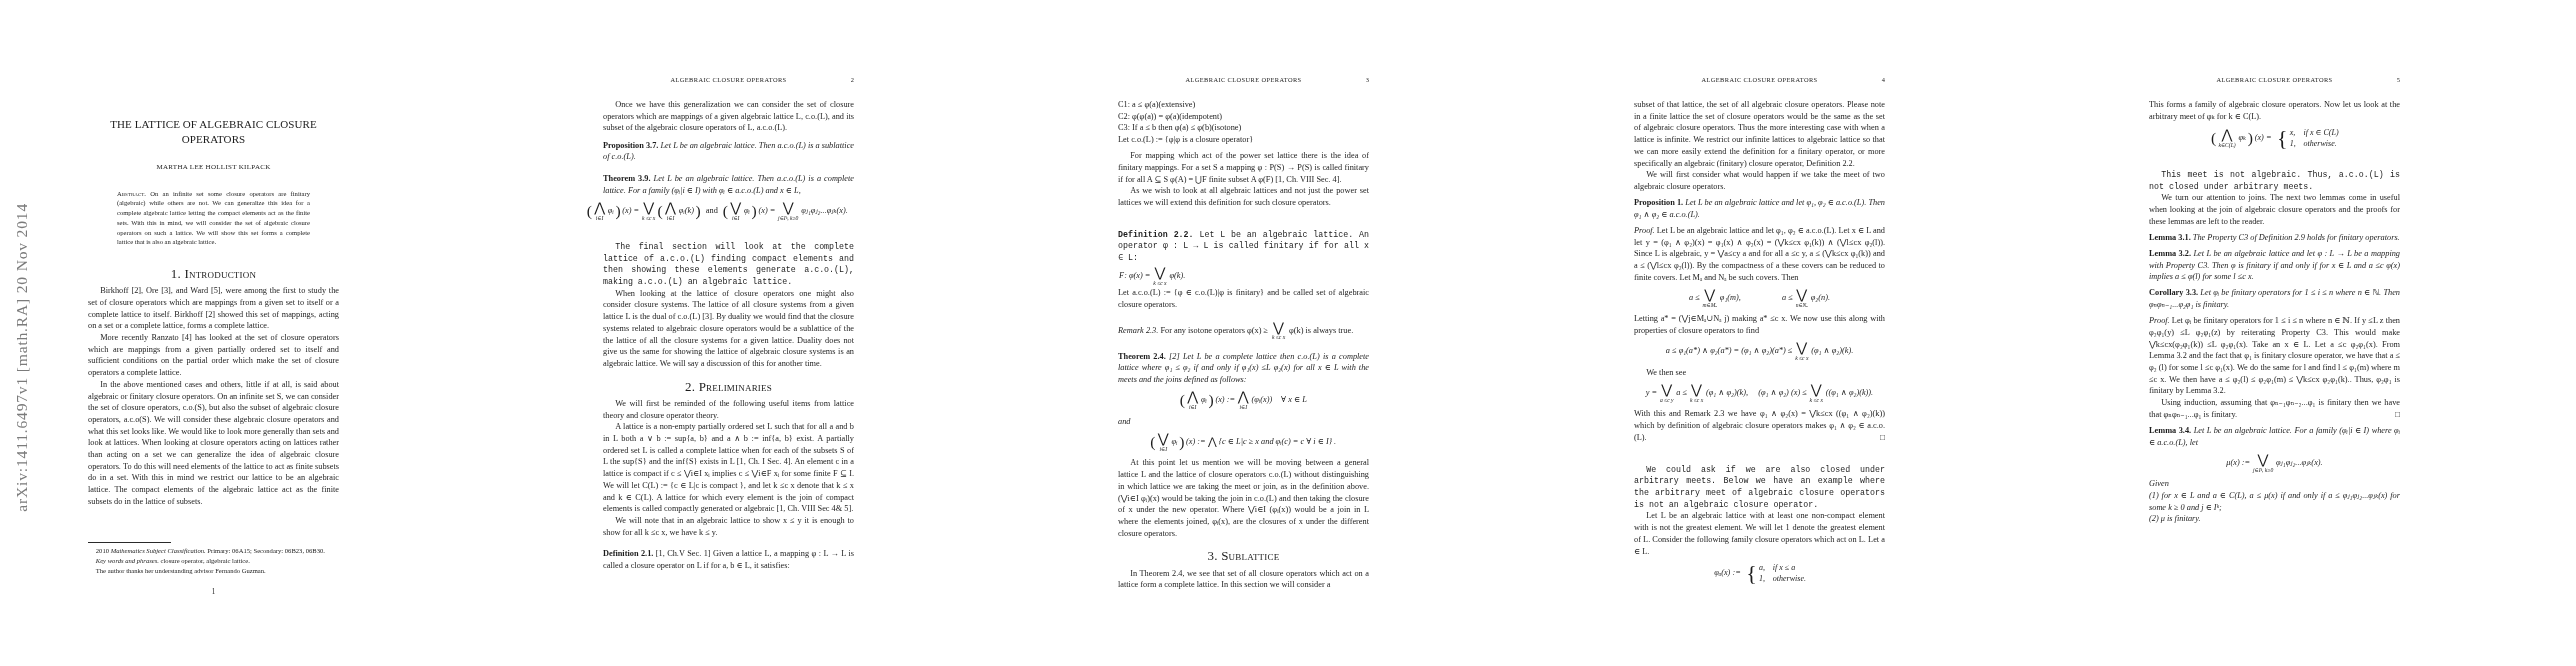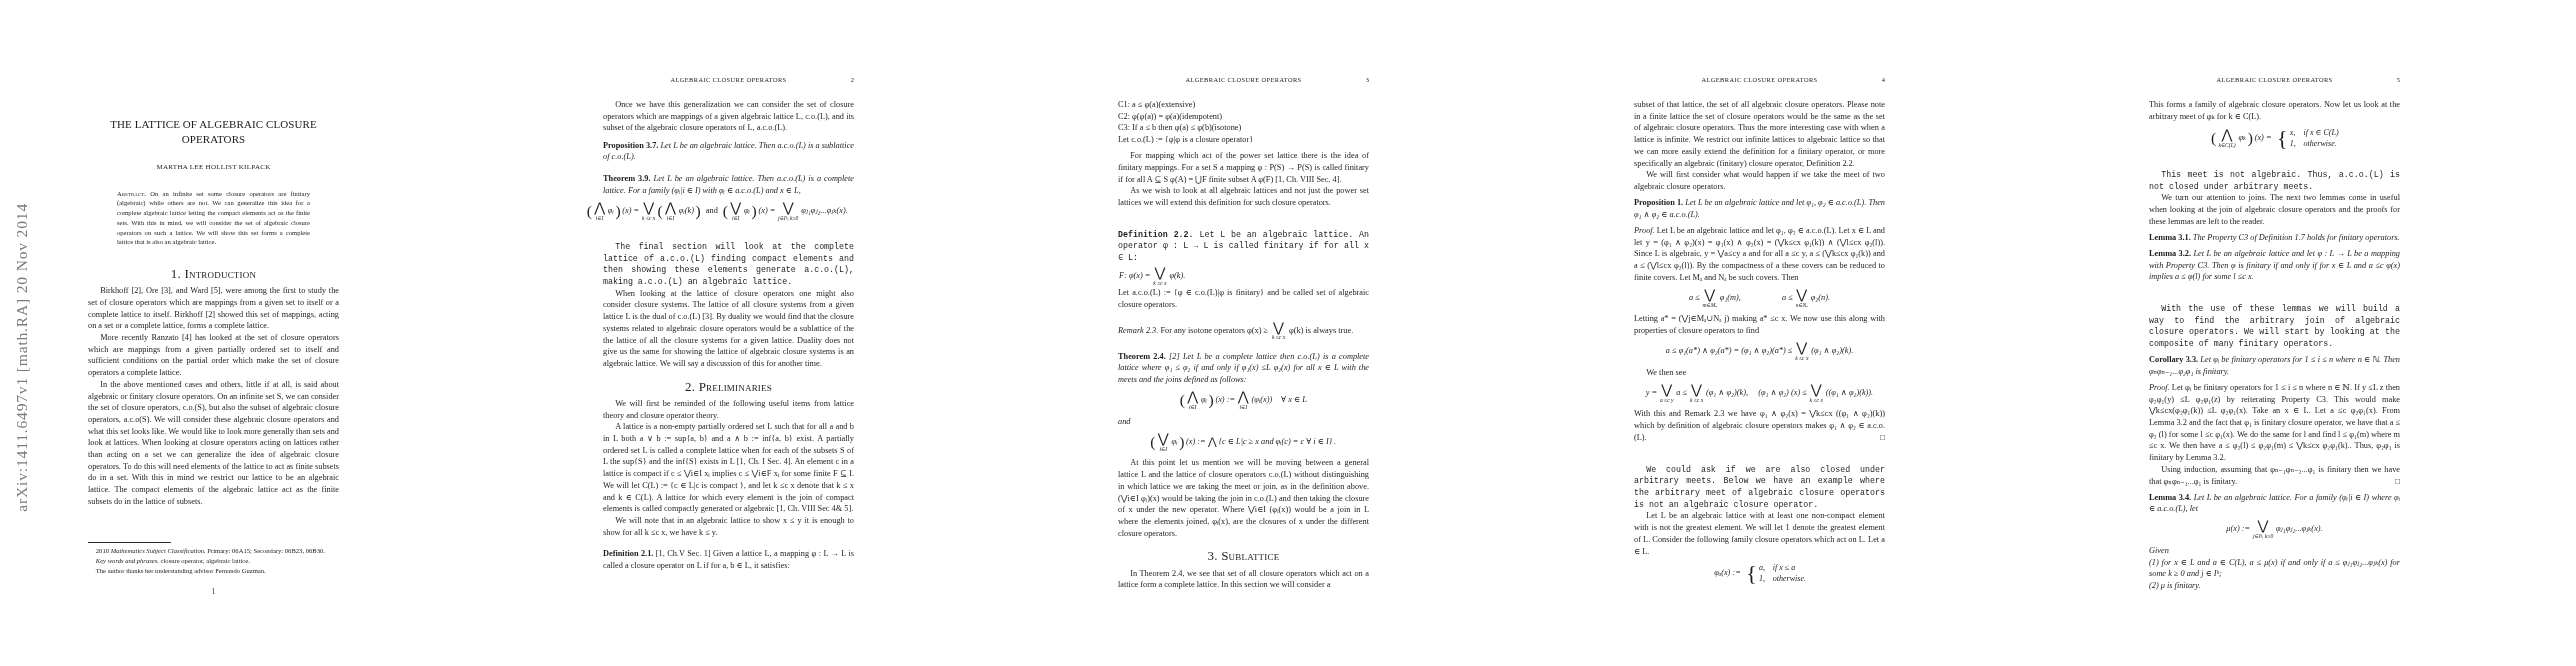--- a/index.html
+++ b/index.html
@@ -228,23 +228,22 @@
           <span class="lim">k∈C(L)</span>
         </span><span class="fx">φₖ</span><span class="bp">)</span><span class="fx">(x) =</span><span class="brace">{</span><span class="cases">
           <span>x,</span>
           <span>if x ∈ C(L)</span>
           <span>1,</span>
           <span>otherwise.</span>
         </span>
     </div>
     <p class="p ind mt6">This meet is not algebraic. Thus, a.c.o.(L) is not closed under arbitrary meets.</p>
     <p class="p ind">We turn our attention to joins. The next two lemmas come in useful when looking at the join of algebraic closure operators and the proofs for these lemmas are left to the reader.</p>
-    <p class="p thm mt8"><b>Lemma 3.1.</b> <span>The Property C3 of Definition 1.7 holds for finitary operators.</span></p>
+    <p class="p thm mt8"><b>Lemma 3.1.</b> <span>The Property C3 of Definition 2.9 holds for finitary operators.</span></p>
     <p class="p thm mt8"><b>Lemma 3.2.</b> <span>Let L be an algebraic lattice and let φ : L → L be a mapping with Property C3. Then φ is finitary if and only if for x ∈ L and a ≤c φ(x) implies a ≤ φ(l) for some l ≤c x.</span></p>
-    <p class="p ind mt6">With the use of these lemmas we will build a way to find the arbitrary join of algebraic closure operators. We will start by looking at the composite of many finitary operators.</p>
     <p class="p thm mt8"><b>Corollary 3.3.</b> <span>Let φᵢ be finitary operators for 1 ≤ i ≤ n where n ∈ ℕ. Then φₙφₙ₋₁...φ₂φ₁ is finitary.</span></p>
     <p class="p mt8"><span class="it">Proof.</span> <span>Let φᵢ be finitary operators for 1 ≤ i ≤ n where n ∈ ℕ. If y ≤L z then φ₂φ₁(y) ≤L φ₂φ₁(z) by reiterating Property C3. This would make ⋁k≤cx(φ₂φ₁(k)) ≤L φ₂φ₁(x). Take an x ∈ L. Let a ≤c φ₂φ₁(x). From Lemma 3.2 and the fact that φ₁ is finitary closure operator, we have that a ≤ φ₂ (l) for some l ≤c φ₁(x). We do the same for l and find l ≤ φ₁(m) where m ≤c x. We then have a ≤ φ₂(l) ≤ φ₂φ₁(m) ≤ ⋁k≤cx φ₂φ₁(k).. Thus, φ₂φ₁ is finitary by Lemma 3.2.</span></p>
     <p class="p ind"><span>Using induction, assuming that φₙ₋₁φₙ₋₂...φ₁ is finitary then we have that φₙφₙ₋₁...φ₁ is finitary.</span><span class="qed">□</span></p>
     <p class="p thm mt8"><b>Lemma 3.4.</b> <span>Let L be an algebraic lattice. For a family (φᵢ|i ∈ I) where φᵢ ∈ a.c.o.(L), let</span></p>
     <div class="fml">
       <span class="fx">μ(x) :=</span><span class="bop">
           <span class="op">⋁</span>
           <span class="lim">j∈Iᵏ, k≥0</span>
         </span><span class="fx">φⱼ₁φⱼ₂...φⱼₖ(x).</span>
     </div>

